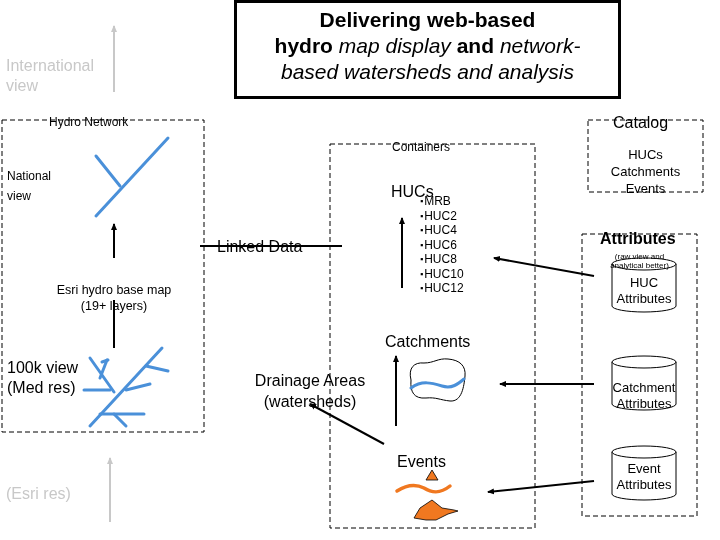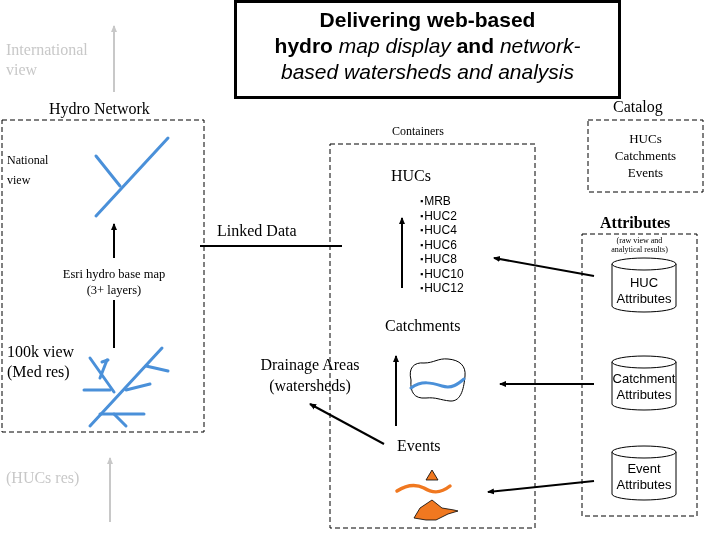--- a/index.html
+++ b/index.html
@@ -1,19 +1,19 @@
 <!DOCTYPE html>
 <html><head>
 <meta charset="utf-8">
 <style>
   html, body { margin: 0; padding: 0; background: #ffffff; }
   body { width: 720px; height: 540px; position: relative; overflow: hidden;
          font-family: "Liberation Sans", sans-serif; color: #000; }
   svg { position: absolute; left: 0; top: 0; }
-  .txt { position: absolute; font-family: Liberation Serif, serif; line-height: 1.15; white-space: nowrap; }
+  .txt { position: absolute; font-family: Liberation Sans, sans-serif; line-height: 1.15; white-space: nowrap; margin-top: 16px; }
   .faded { color: #c8c8c8; }
   .title-box { position: absolute; left: 191px; top: 0px; width: 381px; height: 89px;
                border: 3px solid #000; text-align: center; font-size: 21px; line-height: 26px;
                padding-top: 4px; box-sizing: content-box; margin-left: 43px; }
   .title-box b { font-weight: bold; }
   .title-box i { font-style: italic; }
   .center { text-align: center; }
   .bullets { position: absolute; font-size: 12px; line-height: 14.5px; }
   .bullets div::before { content: "\25AA"; font-size: 9px; margin-right: 1px; vertical-align: 1px; }
   .cyl-label { position: absolute; text-align: center; font-size: 13px; line-height: 16px; }
@@ -107,31 +107,31 @@
     <i>network-</i>
   </div>
   <div><i>based watersheds and analysis</i></div>
 </div>
 
 <div class="txt faded" style="left:6px; top:40px; font-size:16px; line-height:20px;">
   <div>International</div>
   <div>view</div>
 </div>
 <div class="txt faded" style="left:6px; top:468px; font-size:16px; line-height:20px;">
-  <div>(HUCs res)</div>
+  <div>(Esri res)</div>
 </div>
 
-<div class="txt" style="left:49px; top:100px; font-size:16px;">Hydro Network</div>
+<div class="txt" style="left:49px; top:100px; font-size:12px;">Hydro Network</div>
 <div class="txt" style="left:7px; top:150px; font-size:12px; line-height:20px;">
   <div>National</div>
   <div>view</div>
 </div>
 <div class="txt center" style="left:44px; top:266px; width:140px; font-size:12.5px; line-height:16px;">
   <div>Esri hydro base map</div>
-  <div>(3+ layers)</div>
+  <div>(19+ layers)</div>
 </div>
 <div class="txt" style="left:7px; top:342px; font-size:16px; line-height:20px;">
   <div>100k view</div>
   <div>(Med res)</div>
 </div>
 
 <div class="txt" style="left:217px; top:222px; font-size:16px;">Linked Data</div>
 
 <div class="txt" style="left:392px; top:125px; font-size:12px;">Containers</div>
 <div class="txt" style="left:391px; top:167px; font-size:16px;">HUCs</div>
@@ -155,26 +155,26 @@
 <div class="txt" style="left:613px; top:98px; font-size:16px;">Catalog</div>
 <div class="txt center" style="left:588px; top:130px; width:115px; font-size:13px; line-height:17px;">
   <div>HUCs</div>
   <div>Catchments</div>
   <div>Events</div>
 </div>
 
 <div class="txt" style="left:600px; top:214px; font-size:16px; font-weight:bold;">Attributes</div>
 <div class="txt center" style="left:582px; top:236px; width:115px; font-size:8px; line-height:9px;">
   <div>(raw view and</div>
-  <div>analytical results)</div>
+  <div>analytical better)</div>
 </div>
 <div class="cyl-label" style="left:606px; top:275px; width:76px;">
   <div>HUC</div>
   <div>Attributes</div>
 </div>
-<div class="cyl-label" style="left:606px; top:371px; width:76px;">
+<div class="cyl-label" style="left:606px; top:380px; width:76px;">
   <div>Catchment</div>
   <div>Attributes</div>
 </div>
 <div class="cyl-label" style="left:606px; top:461px; width:76px;">
   <div>Event</div>
   <div>Attributes</div>
 </div>
 
 </body></html>

